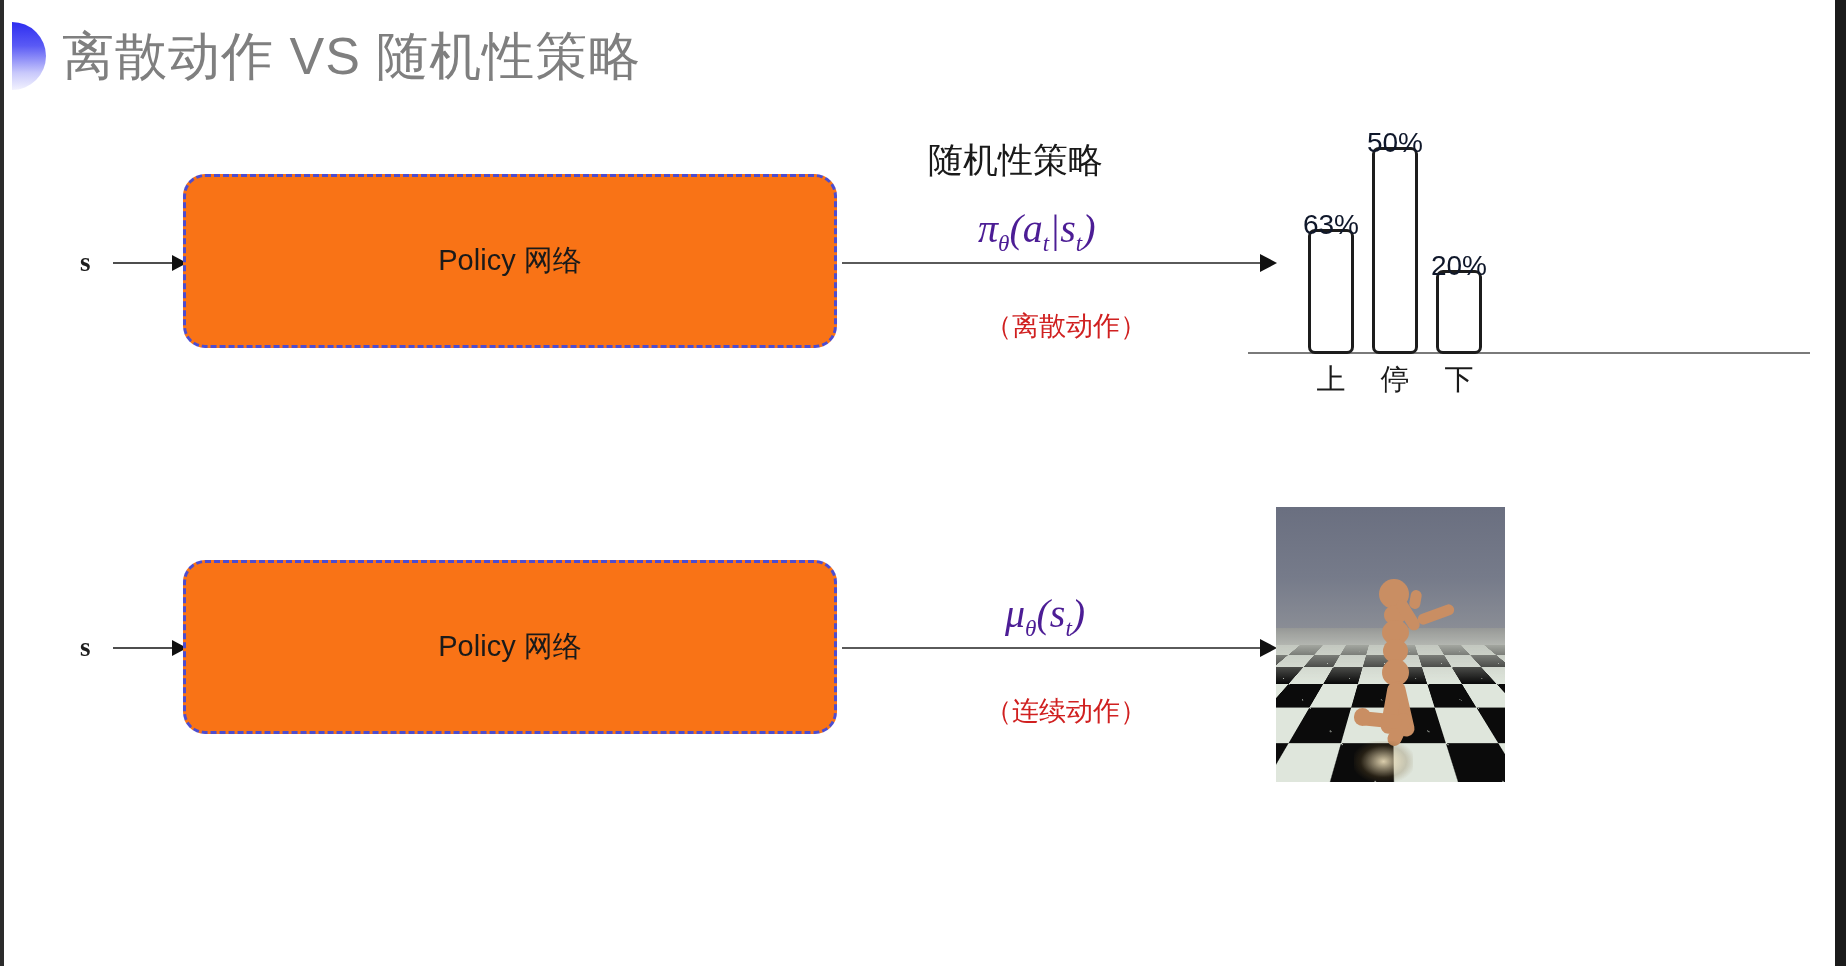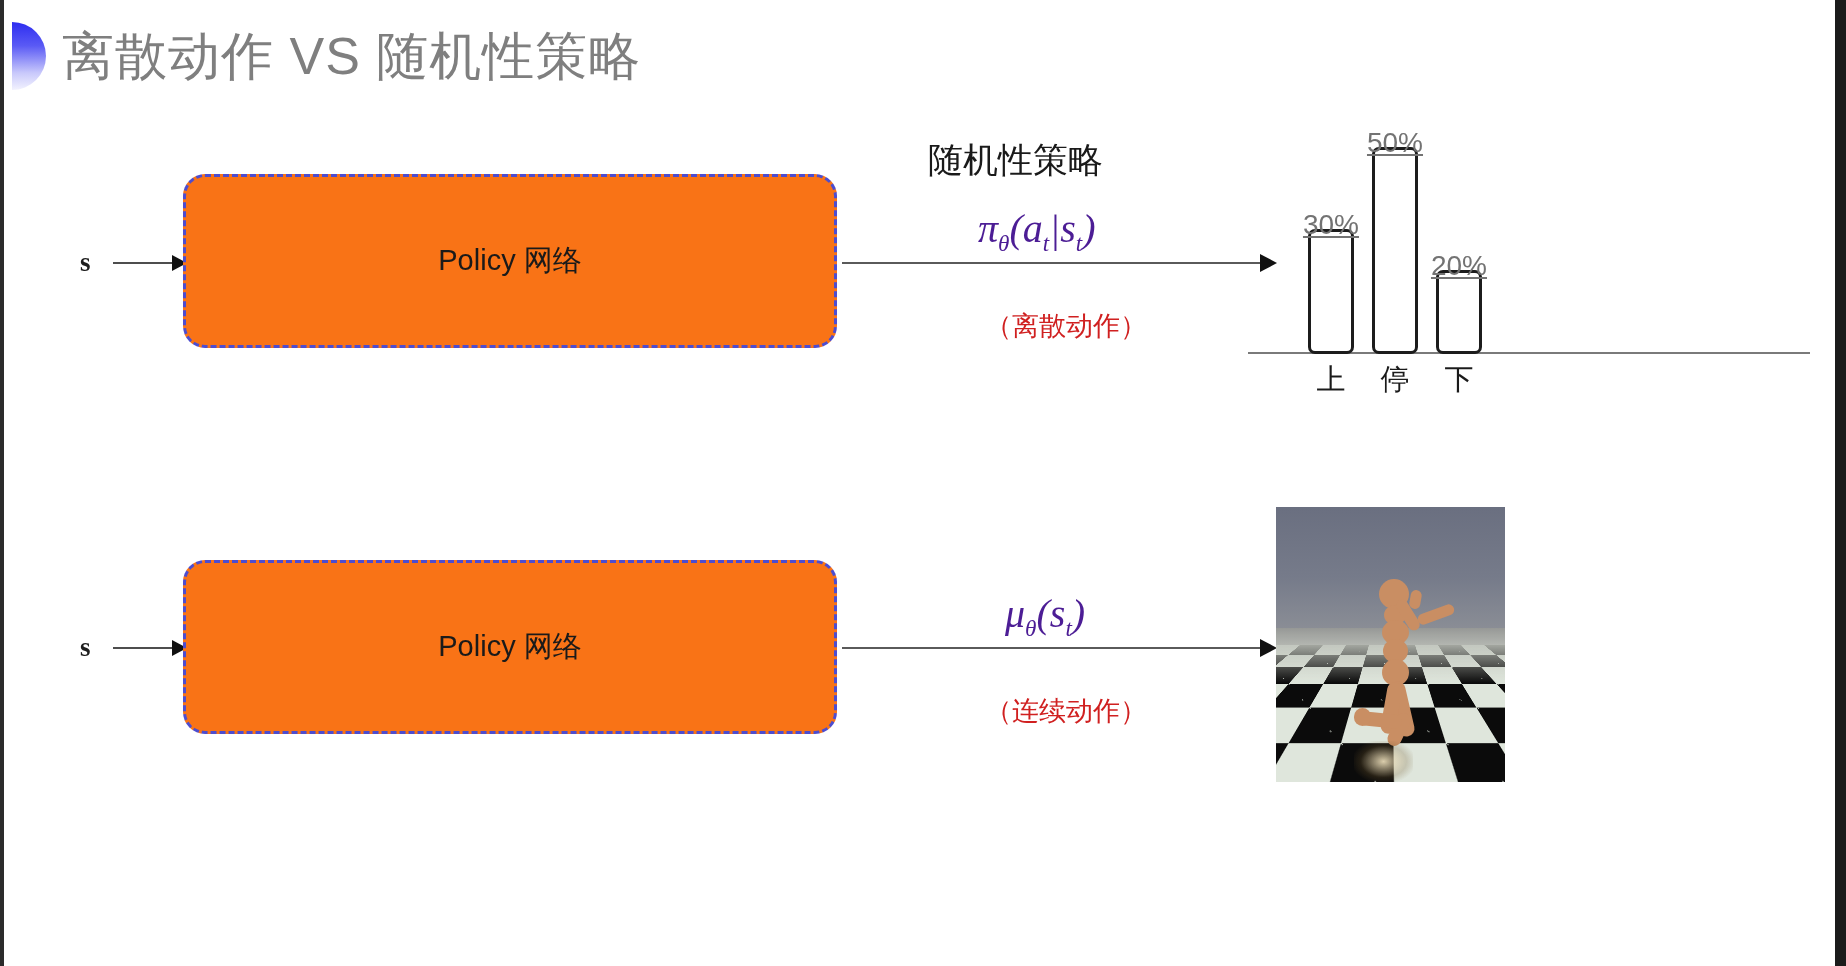--- a/index.html
+++ b/index.html
@@ -153,23 +153,22 @@
     bottom: 46px;
     background: #ffffff;
     border: 3px solid #1c1c1c;
     border-radius: 7px;
     box-sizing: border-box;
   }
   .bar-value {
     position: absolute;
     text-align: center;
     font-size: 28px;
-    color: #737373;
-    white-space: nowrap;
-    text-decoration: underline;
+    color: #0f172a;
+    white-space: nowrap;
   }
   .bar-cat {
     position: absolute;
     bottom: 0;
     text-align: center;
     font-size: 29px;
     color: #1a1a1a;
     white-space: nowrap;
   }
 
@@ -252,21 +251,21 @@
       <span>π</span><sub>θ</sub><span>(</span><span>a</span><sub>t</sub><span>|</span><span>s</span><sub>t</sub><span>)</span>
     </div>
 
     <div class="anno-note" style="left:985px; top:178px;">（离散动作）</div>
 
     <div class="chart" style="left:1248px; top:-38px; width:565px; height:308px;">
 
       <div class="chart-axis" style="width:562px;"></div>
 
       <div class="bar" style="left:60px; width:46px; height:125px;"></div>
-      <div class="bar-value" style="left:30px; width:106px; top:117px;">30%</div>
+      <div class="bar-value" style="left:30px; width:106px; top:117px;">63%</div>
       <div class="bar-cat" style="left:30px; width:106px;">上</div>
 
       <div class="bar" style="left:124px; width:46px; height:207px;"></div>
       <div class="bar-value" style="left:94px; width:106px; top:35px;">50%</div>
       <div class="bar-cat" style="left:94px; width:106px;">停</div>
 
       <div class="bar" style="left:188px; width:46px; height:84px;"></div>
       <div class="bar-value" style="left:158px; width:106px; top:158px;">20%</div>
       <div class="bar-cat" style="left:158px; width:106px;">下</div>
     </div>

